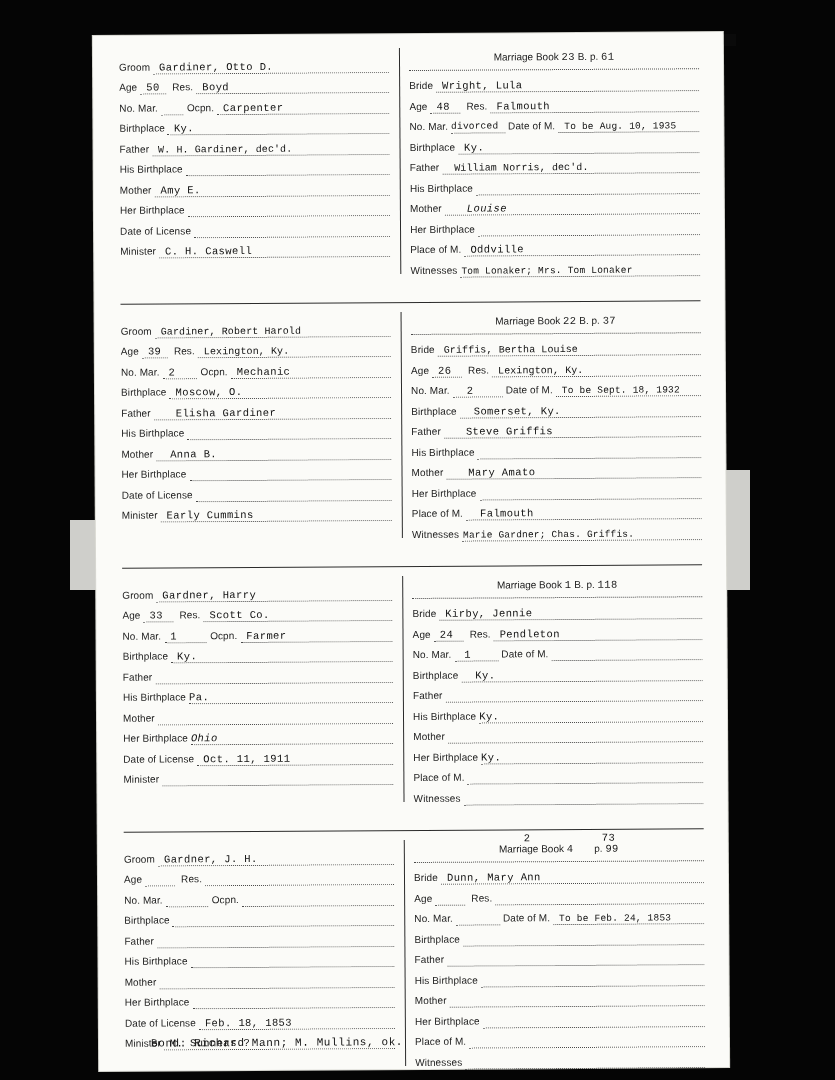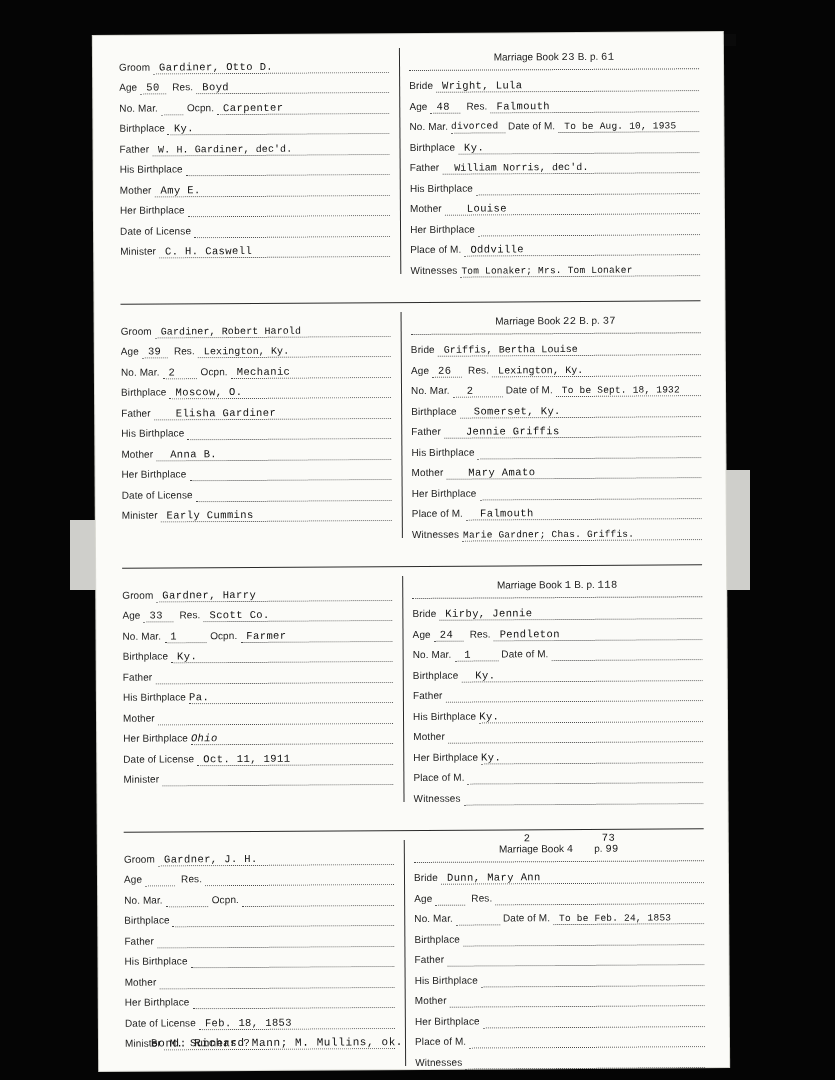--- a/index.html
+++ b/index.html
@@ -320,21 +320,21 @@
           </div>
           <div class="line">
             <span class="lbl">His Birthplace</span>
             <span class="fill">
                 <span class="val"></span>
               </span>
           </div>
           <div class="line">
             <span class="lbl">Mother</span>
             <span class="fill">
-                <span class="val" style="left:22px;">Louise</span>
+                <span class="val" style="left:22px;font-style:italic;">Louise</span>
               </span>
           </div>
           <div class="line">
             <span class="lbl">Her Birthplace</span>
             <span class="fill">
                 <span class="val"></span>
               </span>
           </div>
           <div class="line">
             <span class="lbl">Place of M.</span>
@@ -467,21 +467,21 @@
           </div>
           <div class="line">
             <span class="lbl">Birthplace</span>
             <span class="fill">
                 <span class="val" style="left:14px;">Somerset, Ky.</span>
               </span>
           </div>
           <div class="line">
             <span class="lbl">Father</span>
             <span class="fill">
-                <span class="val" style="left:22px;">Jennie Griffis</span>
+                <span class="val" style="left:22px;">Steve Griffis</span>
               </span>
           </div>
           <div class="line">
             <span class="lbl">His Birthplace</span>
             <span class="fill">
                 <span class="val"></span>
               </span>
           </div>
           <div class="line">
             <span class="lbl">Mother</span>

